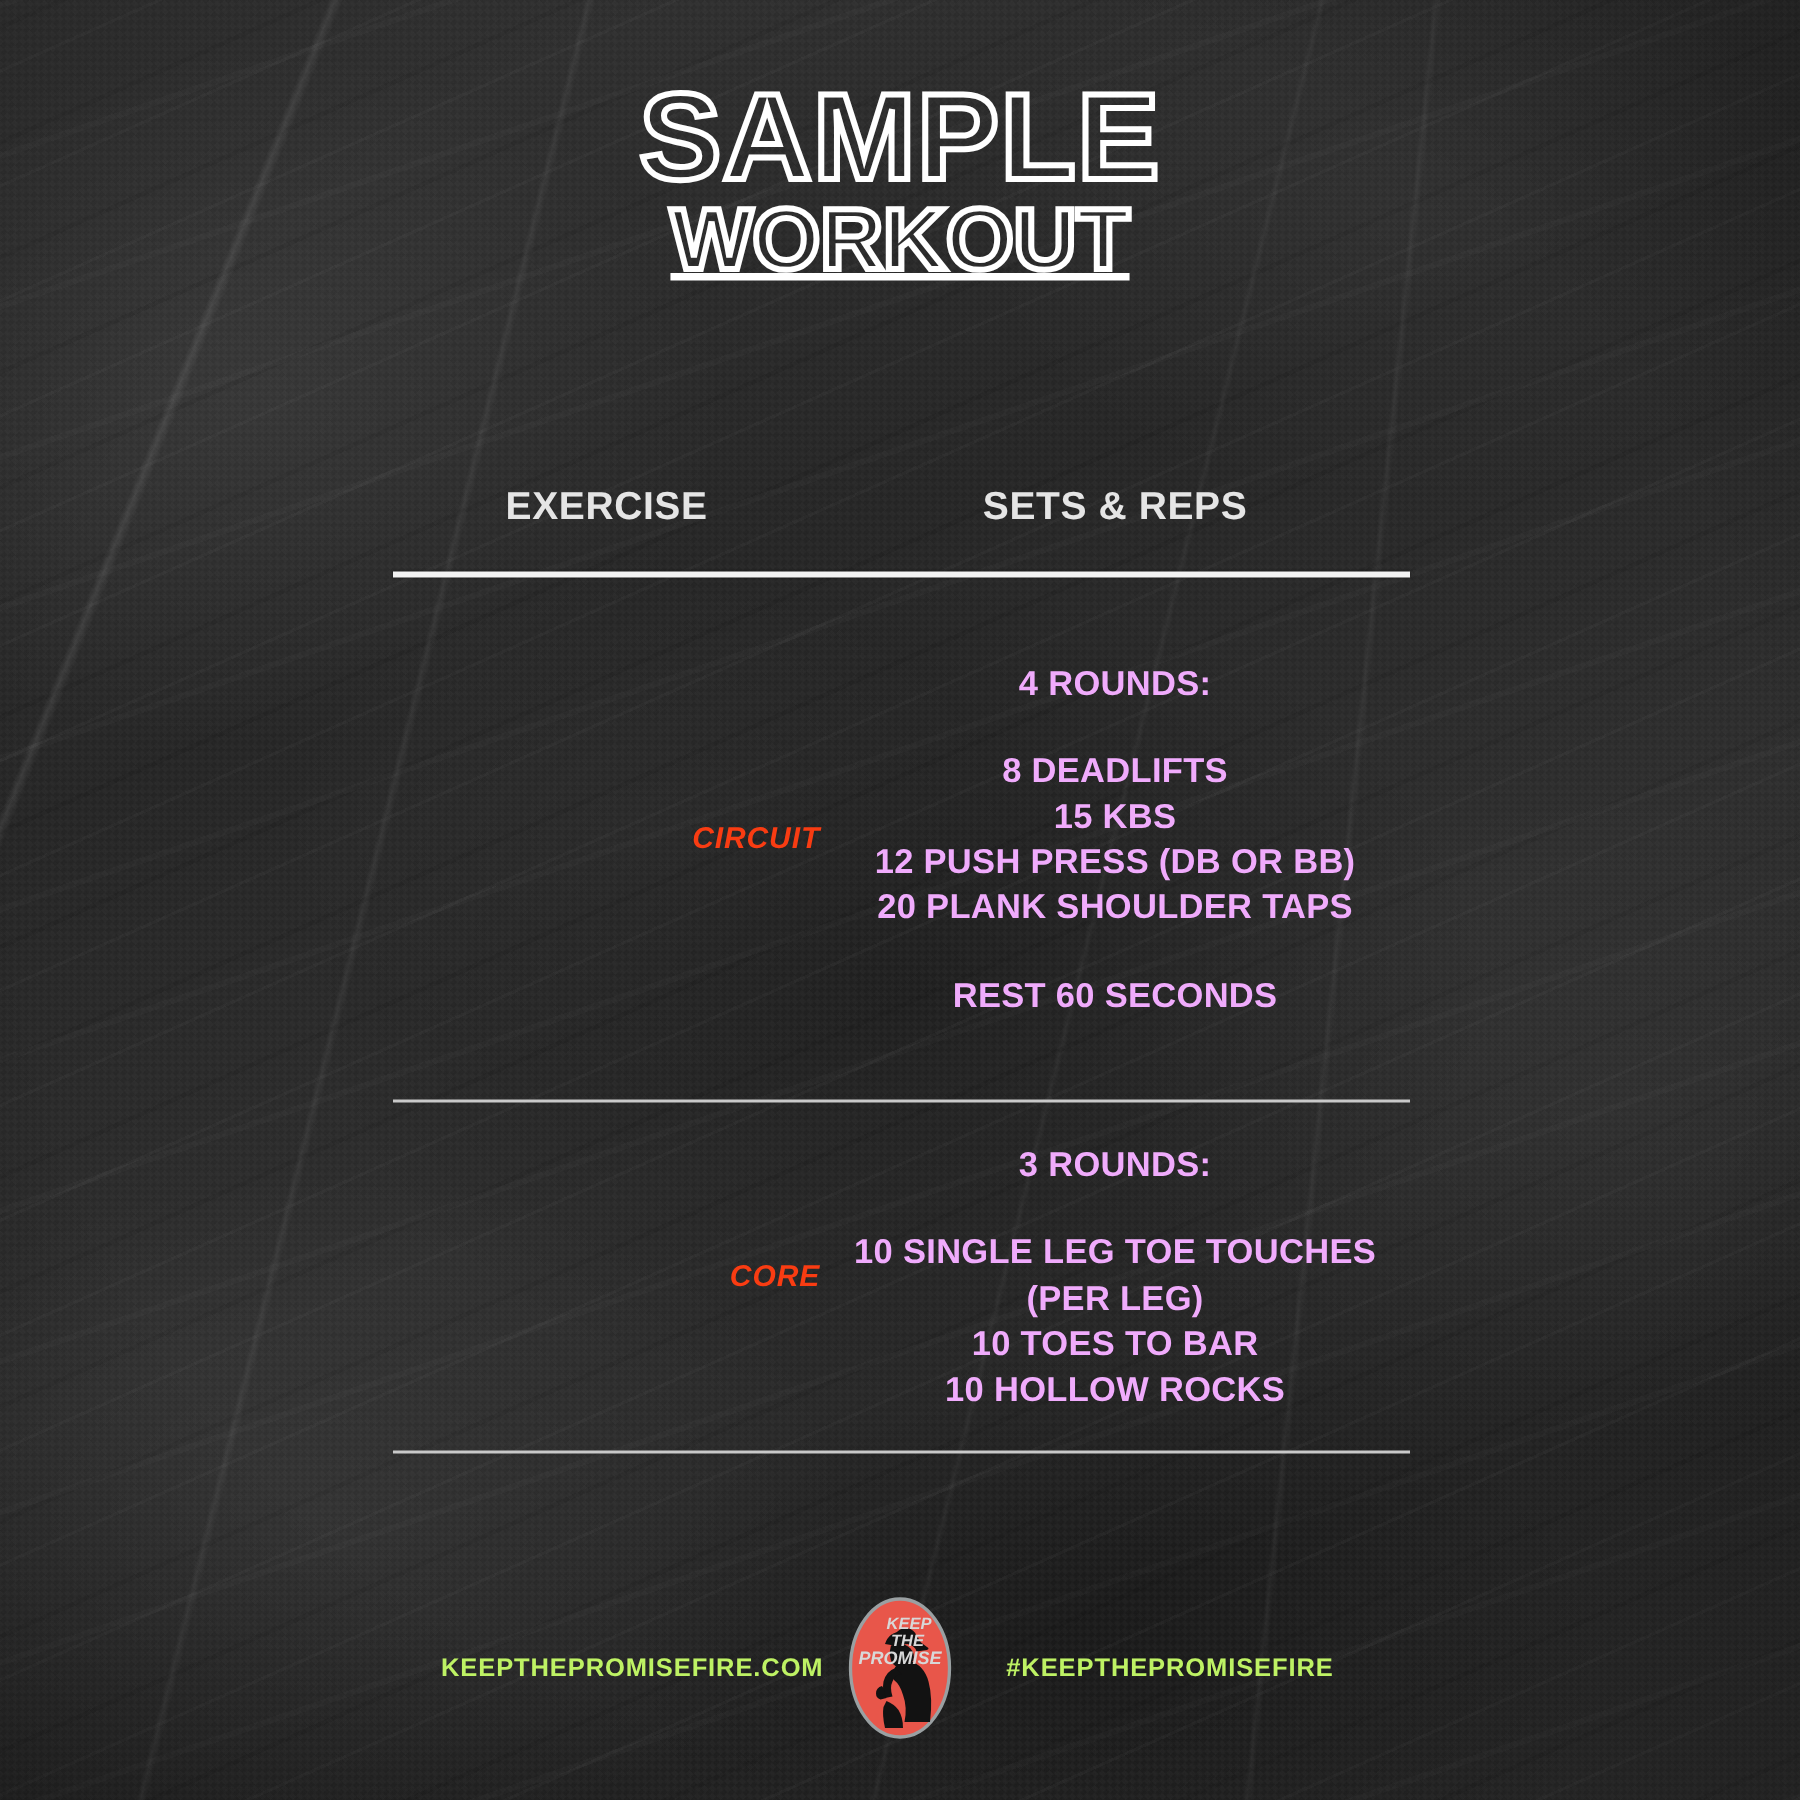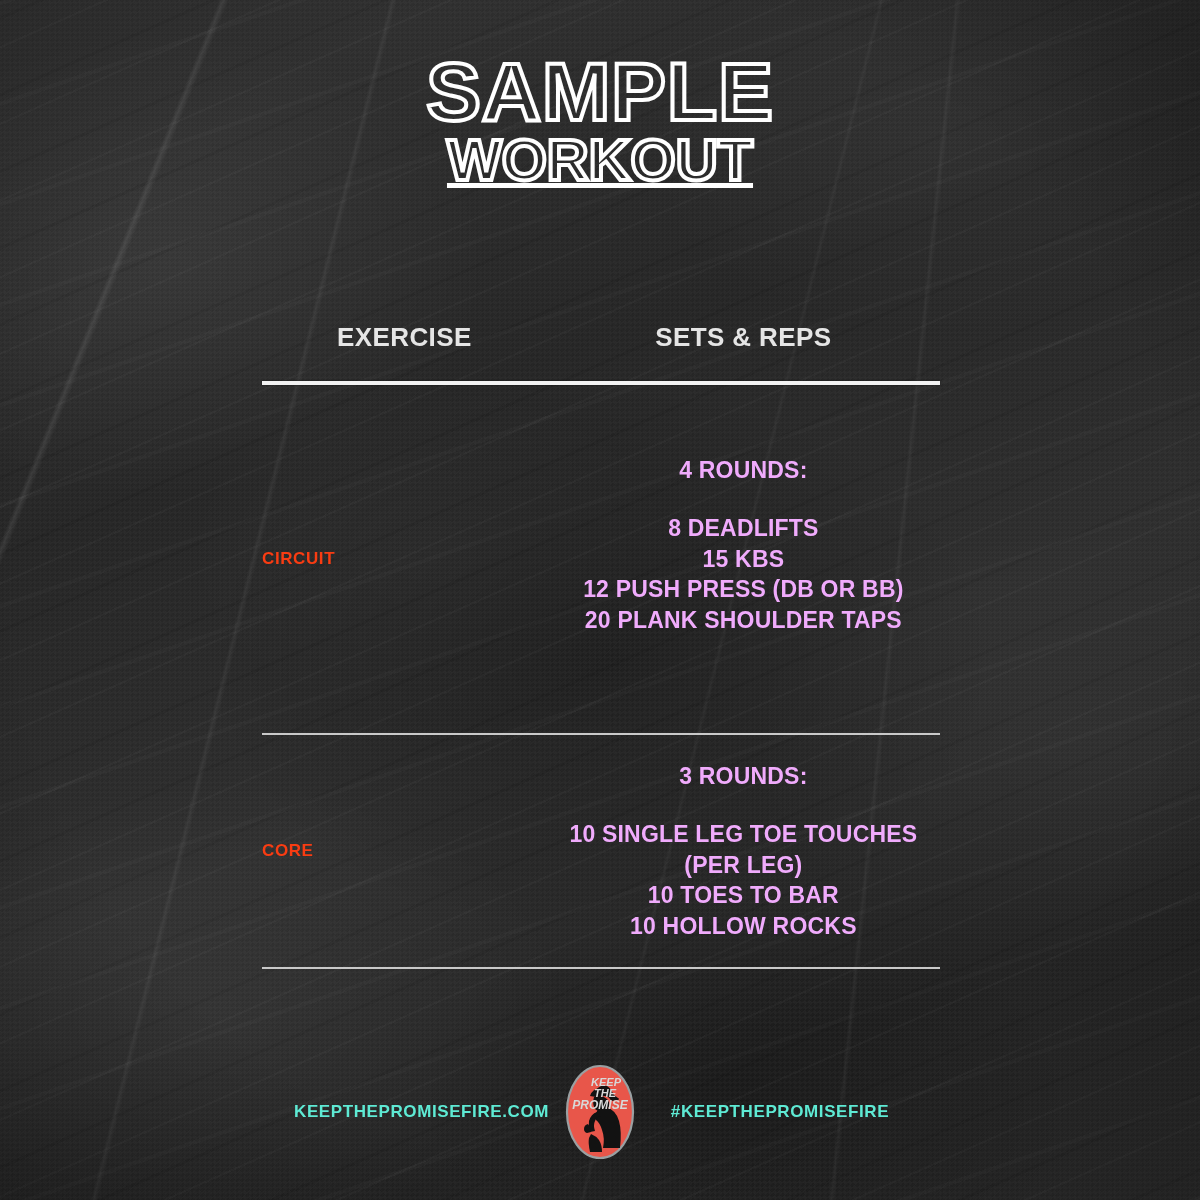--- a/index.html
+++ b/index.html
@@ -123,26 +123,27 @@
     background:#c9c9c9;
     margin:0;
   }
 
   .row{
     display:flex;
     align-items:center;
   }
   .cell-ex{
     width:42%;
-    text-align:left;
+    text-align:right;
     color:#f93c12;
-    font-size:17px;
+    font-size:20px;
     font-weight:700;
     letter-spacing:.6px;
     text-transform:uppercase;
+    font-style:italic;
   }
   .cell-sr{
     width:58%;
     text-align:center;
     color:#f0abfc;
     font-size:23px;
     font-weight:700;
     letter-spacing:.2px;
     text-transform:uppercase;
     line-height:1.32;
@@ -157,21 +158,21 @@
   
   .footer{
     position:absolute;
     left:0; right:0; bottom:38px;
     display:flex;
     align-items:center;
     justify-content:center;
     gap:0px;
   }
   .foot-txt{
-    color:#5eead4;
+    color:#bef264;
     font-size:17px;
     font-weight:700;
     letter-spacing:.6px;
     text-transform:uppercase;
     white-space:nowrap;
   }
   .foot-left{ text-align:right; width:270px; padding-right:18px; }
   .foot-right{ text-align:center;  width:270px; padding-left:18px; }
 
   
@@ -217,20 +218,21 @@
       <div class="row row-circuit">
         <div class="cell-ex">CIRCUIT</div>
         <div class="cell-sr">
           <span class="line">4 ROUNDS:</span>
           <div class="gap"></div>
           <span class="line">8 DEADLIFTS</span>
           <span class="line">15 KBS</span>
           <span class="line">12 PUSH PRESS (DB OR BB)</span>
           <span class="line">20 PLANK SHOULDER TAPS</span>
           <div class="gap"></div>
+          <span class="line">REST 60 SECONDS</span>
         </div>
       </div>
 
       <div class="rule"></div>
 
       <div class="row row-core">
         <div class="cell-ex">CORE</div>
         <div class="cell-sr">
           <span class="line">3 ROUNDS:</span>
           <div class="gap"></div>

